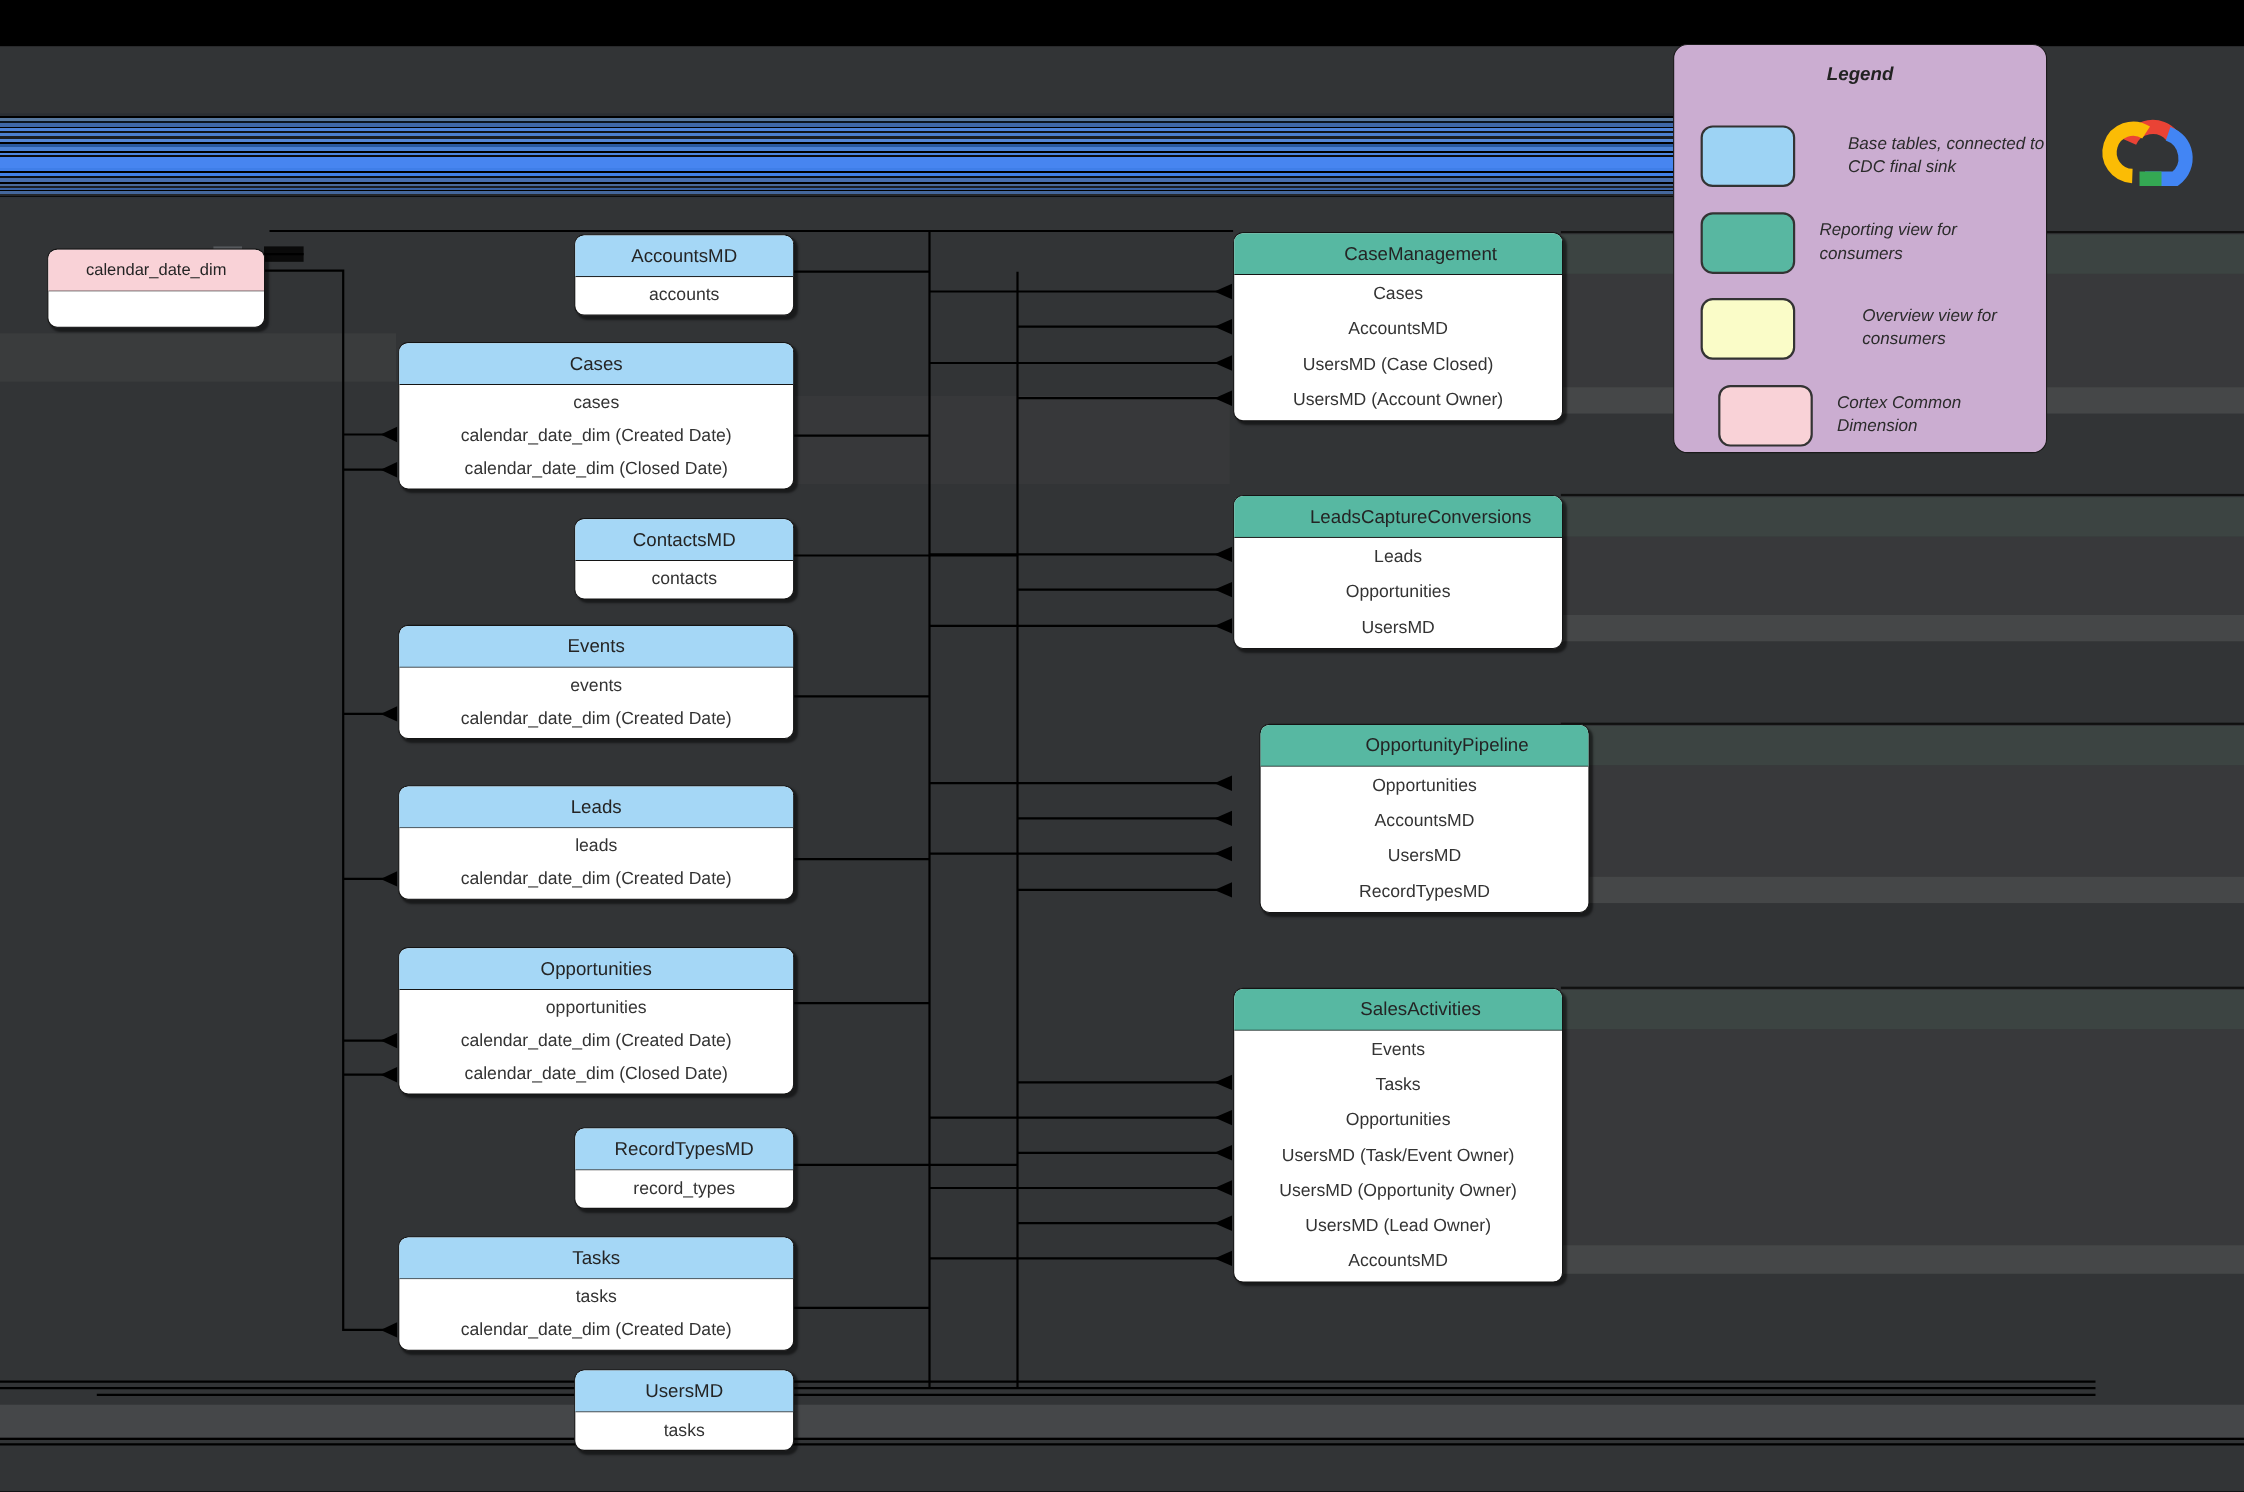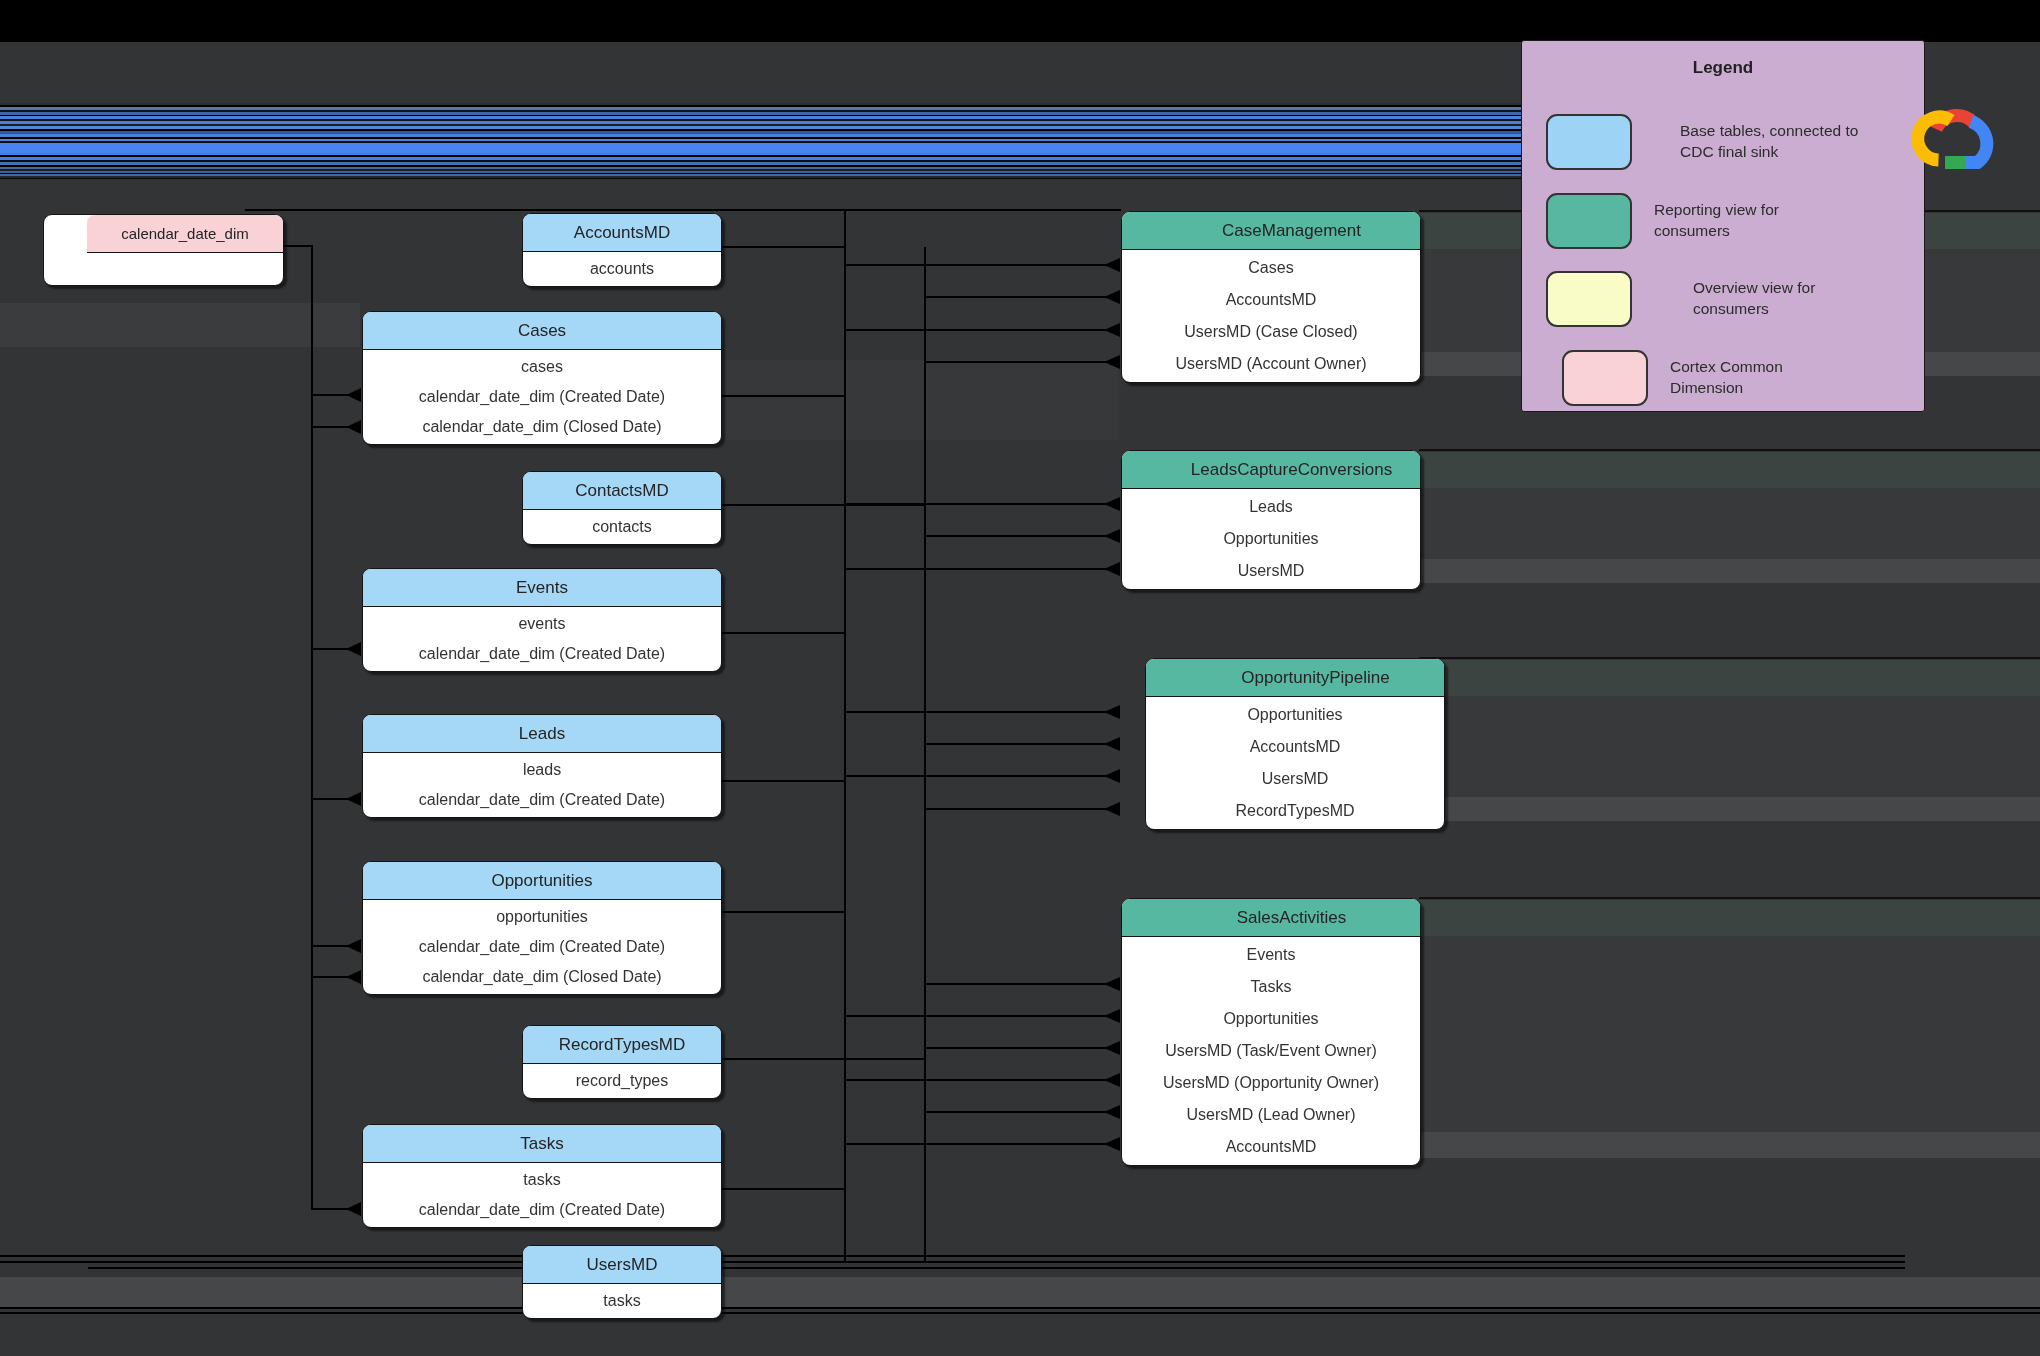--- a/index.html
+++ b/index.html
@@ -32,22 +32,22 @@
   .box .hdr{height:37px;line-height:37px;text-align:center;font-size:17px;color:#242424;
        border-bottom:1px solid #141414;border-radius:8px 8px 0 0;}
   .box.base .hdr{background:#a5d7f6;}
   .box.view .hdr{background:#57b8a2;padding-left:41px;}
   .box.dim  .hdr{background:#f9d2d7;}
   .box .bdy{padding:2px 0;}
   .box .row{text-align:center;font-size:16px;color:#333;}
   .box.base .row, .box.dim .row{height:30px;line-height:30px;}
   .box.view .row{height:32px;line-height:32px;}
   
-  #legend{position:absolute;left:1521px;top:40px;width:404px;height:372px;z-index:4;
-          background:#cbadd1;border:1px solid #1a1a1a;border-radius:3px;box-sizing:border-box;}
+  #legend{position:absolute;left:1521px;top:40px;width:340px;height:372px;z-index:4;
+          background:#cbadd1;border:1px solid #1a1a1a;border-radius:13px;box-sizing:border-box;font-style:italic;}
   #legend .title{ text-align:center;font-size:17px;font-weight:bold;color:#222;margin-top:17px;}
   .legend-item{position:absolute;left:24px;display:flex;align-items:center;}
   .legend-item .swatch{width:82px;height:52px;border:2px solid #333;border-radius:11px;flex:0 0 auto;}
   .legend-item .legend-label{margin-left:22px;width:188px;font-size:15.5px;line-height:1.35;color:#2b2b2b;}
   
   #gcloud{position:absolute;left:1905px;top:96px;width:100px;height:84px;z-index:4;}
 </style>
 </head>
 <body>
 
@@ -141,21 +141,21 @@
       <path d="M1104 1144 L1120 1137 L1120 1151 Z" fill="#000"></path>
       <path d="M346 395 L361 388 L361 402 Z" fill="#000"></path>
       <path d="M346 427 L361 420 L361 434 Z" fill="#000"></path>
       <path d="M346 649 L361 642 L361 656 Z" fill="#000"></path>
       <path d="M346 799 L361 792 L361 806 Z" fill="#000"></path>
       <path d="M346 946 L361 939 L361 953 Z" fill="#000"></path>
       <path d="M346 977 L361 970 L361 984 Z" fill="#000"></path>
       <path d="M346 1209 L361 1202 L361 1216 Z" fill="#000"></path>
     </svg>
 
-  <div class="box dim" style="left:43px;top:214px;width:196px;height:70px;padding-left:43px;">
+  <div class="box dim" style="left:43px;top:226px;width:196px;height:70px;">
     <div class="hdr" style="font-size:15px;">calendar_date_dim</div>
     <div class="bdy" style="height:29px;"></div>
   </div>
 
   <div class="box base" style="left:522px;top:213px;width:198px;">
     <div class="hdr">AccountsMD</div>
     <div class="bdy">
         <div class="row">accounts</div>
       </div>
   </div>

